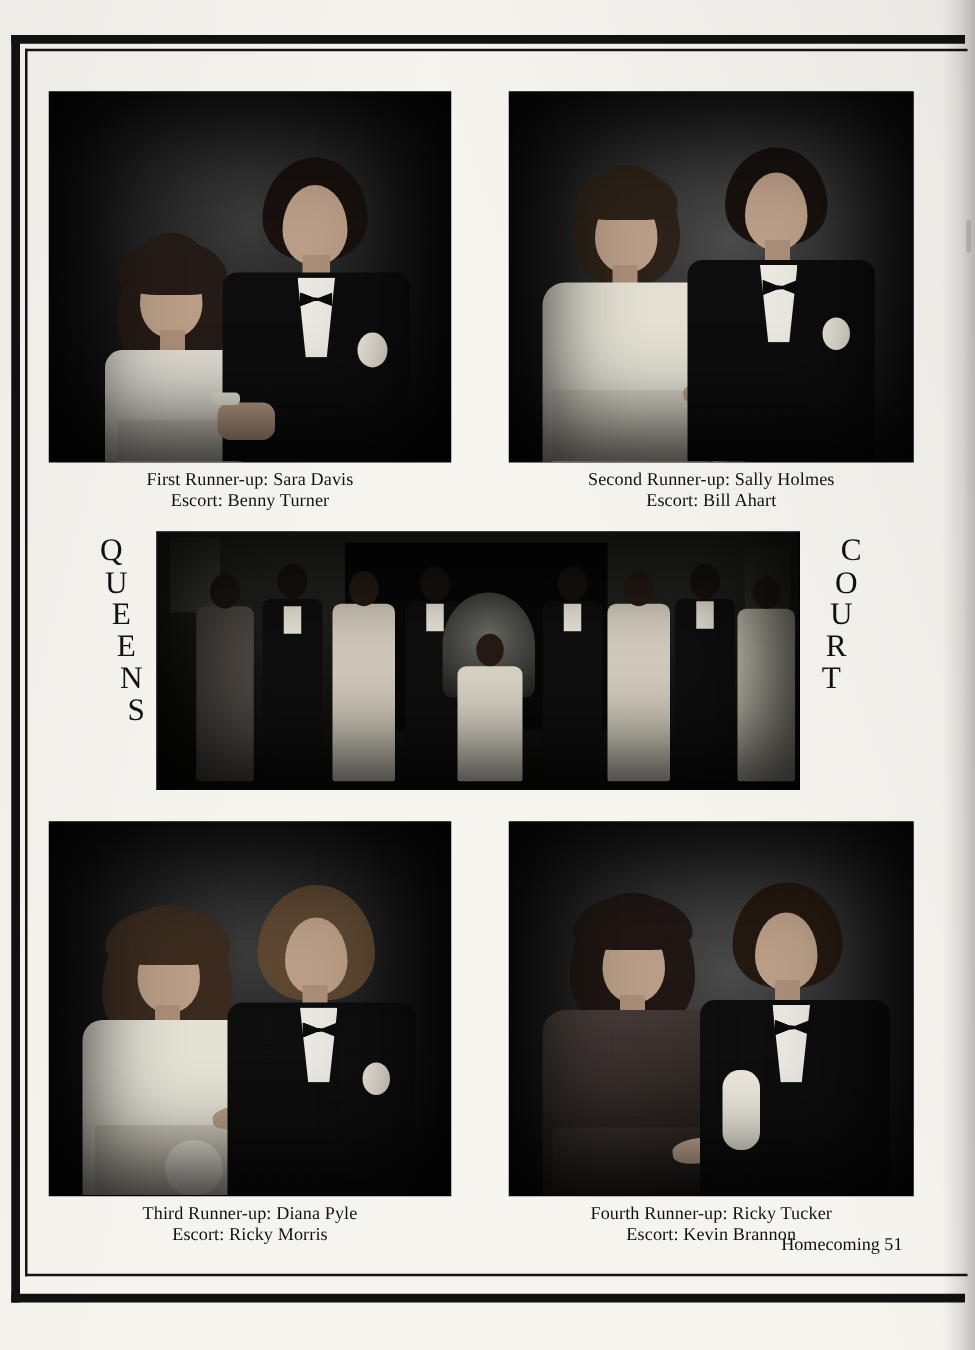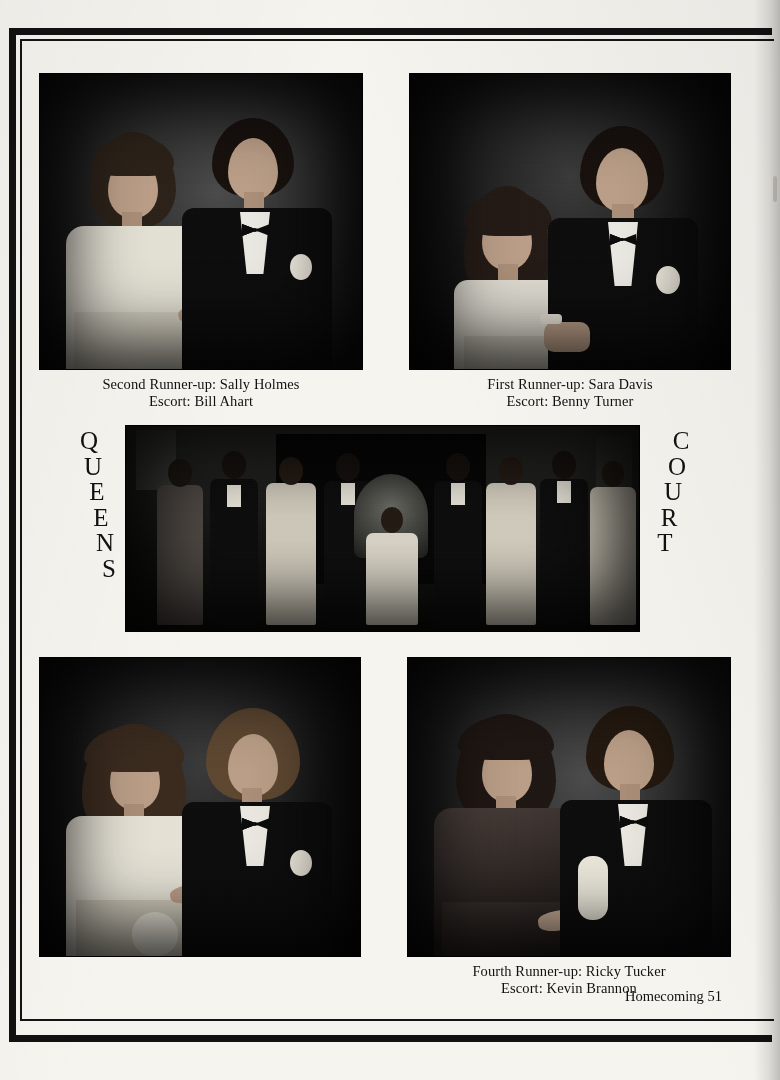--- a/index.html
+++ b/index.html
@@ -203,55 +203,20 @@
 
 <div class="page">
 
   <div class="frame-outer"></div>
   <div class="frame-inner"></div>
 
   <div class="content">
 
     <div class="photo-row row-top">
 
-      <div class="photo-cell right">
-        <div class="photo">
-          <div class="bg-dark2"></div>
-
-          <div class="fig" style="left:42px; top:58px;">
-            <div class="hair" style="left:8px; top:0; width:86px; height:96px; background:#2b2118;"></div>
-            <div class="head" style="left:26px; top:24px; width:50px; height:62px;"></div>
-            <div class="hair" style="left:10px; top:4px; width:82px; height:40px; background:#2b2118; border-radius:50% 50% 30% 30%/70% 70% 30% 30%;"></div>
-            <div class="neck" style="left:40px; top:80px; width:20px; height:18px;"></div>
-            <div class="gown-light" style="left:-16px; top:94px; width:140px; height:146px; border-radius:18px 18px 0 0; background:#e3dfd3;"></div>
-            <div class="gown-light" style="left:-8px; top:180px; width:124px; height:66px; background:#d6d1c3;"></div>
-            <div class="arm" style="left:96px; top:170px; width:48px; height:18px; transform:rotate(-14deg);"></div>
-            <div class="bouquet" style="left:106px; top:182px; width:54px; height:58px;"></div>
-            <div style="position:absolute; left:118px; top:232px; width:10px; height:46px; background:#cdc6b6; transform:rotate(10deg);"></div>
-          </div>
-
-          <div class="fig" style="left:160px; top:44px;">
-            <div class="hair dark" style="left:12px; top:0; width:82px; height:78px;"></div>
-            <div class="head" style="left:28px; top:20px; width:50px; height:62px;"></div>
-            <div class="neck" style="left:44px; top:74px; width:20px; height:20px;"></div>
-            <div class="tux" style="left:-18px; top:90px; width:150px; height:210px;"></div>
-            <div class="shirt" style="left:40px; top:94px; width:30px; height:62px; clip-path: polygon(0 0, 100% 0, 78% 100%, 22% 100%);"></div>
-            <div class="bowtie" style="left:42px; top:106px; width:28px; height:12px; clip-path: polygon(0 0, 42% 38%, 58% 38%, 100% 0, 100% 100%, 58% 62%, 42% 62%, 0 100%);"></div>
-            <div class="boutonniere" style="left:90px; top:136px; width:22px; height:26px;"></div>
-          </div>
-
-          <div class="grain"></div>
-          <div class="vign"></div>
-        </div>
-        <div class="caption">
-          <span>Second Runner-up: Sally Holmes</span>
-          <span class="line2">Escort: Bill Ahart</span>
-        </div>
-      </div>
-
       <div class="photo-cell">
         <div class="photo">
           <div class="bg-dark"></div>
 
           <div class="fig" style="left:48px; top:112px;">
             <div class="hair" style="left:6px; top:0; width:86px; height:118px;"></div>
             <div class="head" style="left:24px; top:22px; width:50px; height:62px;"></div>
             <div class="hair" style="left:6px; top:6px; width:88px; height:44px; border-radius:50% 50% 36% 36%/70% 70% 30% 30%;"></div>
             <div class="neck" style="left:40px; top:78px; width:20px; height:20px;"></div>
             <div class="gown-white" style="left:-4px; top:94px; width:110px; height:100px; border-radius:14px 14px 0 0;"></div>
@@ -273,20 +238,55 @@
           </div>
 
           <div class="grain"></div>
           <div class="vign"></div>
         </div>
         <div class="caption">
           <span>First Runner-up: Sara Davis</span>
           <span class="line2">Escort: Benny Turner</span>
         </div>
       </div>
+
+      <div class="photo-cell right">
+        <div class="photo">
+          <div class="bg-dark2"></div>
+
+          <div class="fig" style="left:42px; top:58px;">
+            <div class="hair" style="left:8px; top:0; width:86px; height:96px; background:#2b2118;"></div>
+            <div class="head" style="left:26px; top:24px; width:50px; height:62px;"></div>
+            <div class="hair" style="left:10px; top:4px; width:82px; height:40px; background:#2b2118; border-radius:50% 50% 30% 30%/70% 70% 30% 30%;"></div>
+            <div class="neck" style="left:40px; top:80px; width:20px; height:18px;"></div>
+            <div class="gown-light" style="left:-16px; top:94px; width:140px; height:146px; border-radius:18px 18px 0 0; background:#e3dfd3;"></div>
+            <div class="gown-light" style="left:-8px; top:180px; width:124px; height:66px; background:#d6d1c3;"></div>
+            <div class="arm" style="left:96px; top:170px; width:48px; height:18px; transform:rotate(-14deg);"></div>
+            <div class="bouquet" style="left:106px; top:182px; width:54px; height:58px;"></div>
+            <div style="position:absolute; left:118px; top:232px; width:10px; height:46px; background:#cdc6b6; transform:rotate(10deg);"></div>
+          </div>
+
+          <div class="fig" style="left:160px; top:44px;">
+            <div class="hair dark" style="left:12px; top:0; width:82px; height:78px;"></div>
+            <div class="head" style="left:28px; top:20px; width:50px; height:62px;"></div>
+            <div class="neck" style="left:44px; top:74px; width:20px; height:20px;"></div>
+            <div class="tux" style="left:-18px; top:90px; width:150px; height:210px;"></div>
+            <div class="shirt" style="left:40px; top:94px; width:30px; height:62px; clip-path: polygon(0 0, 100% 0, 78% 100%, 22% 100%);"></div>
+            <div class="bowtie" style="left:42px; top:106px; width:28px; height:12px; clip-path: polygon(0 0, 42% 38%, 58% 38%, 100% 0, 100% 100%, 58% 62%, 42% 62%, 0 100%);"></div>
+            <div class="boutonniere" style="left:90px; top:136px; width:22px; height:26px;"></div>
+          </div>
+
+          <div class="grain"></div>
+          <div class="vign"></div>
+        </div>
+        <div class="caption">
+          <span>Second Runner-up: Sally Holmes</span>
+          <span class="line2">Escort: Bill Ahart</span>
+        </div>
+      </div>
     </div>
 
     <div class="court-wrap">
 
       <div class="sidetext left">
         <span>Q</span>
         <span>U</span>
         <span>E</span>
         <span>E</span>
         <span>N</span>
@@ -380,20 +380,24 @@
             <div class="neck" style="left:44px; top:80px; width:20px; height:18px;"></div>
             <div class="tux" style="left:-16px; top:94px; width:150px; height:206px;"></div>
             <div class="shirt" style="left:42px; top:98px; width:30px; height:60px; clip-path: polygon(0 0, 100% 0, 78% 100%, 22% 100%);"></div>
             <div class="bowtie" style="left:44px; top:110px; width:28px; height:12px; clip-path: polygon(0 0, 42% 38%, 58% 38%, 100% 0, 100% 100%, 58% 62%, 42% 62%, 0 100%);"></div>
             <div class="boutonniere" style="left:92px; top:142px; width:22px; height:26px;"></div>
           </div>
 
           <div class="grain"></div>
           <div class="vign"></div>
         </div>
+        <div class="caption">
+          <span>Third Runner-up: Diana Pyle</span>
+          <span class="line2">Escort: Ricky Morris</span>
+        </div>
       </div>
 
       <div class="photo-cell right">
         <div class="photo tall">
           <div class="bg-dark2"></div>
 
           <div class="fig" style="left:46px; top:56px;">
             <div class="hair" style="left:2px; top:0; width:100px; height:112px; background:#1e1612;"></div>
             <div class="head" style="left:28px; top:26px; width:50px; height:62px;"></div>
             <div class="hair" style="left:4px; top:2px; width:96px; height:44px; background:#1e1612; border-radius:50% 50% 34% 34%/70% 70% 30% 30%;"></div>

